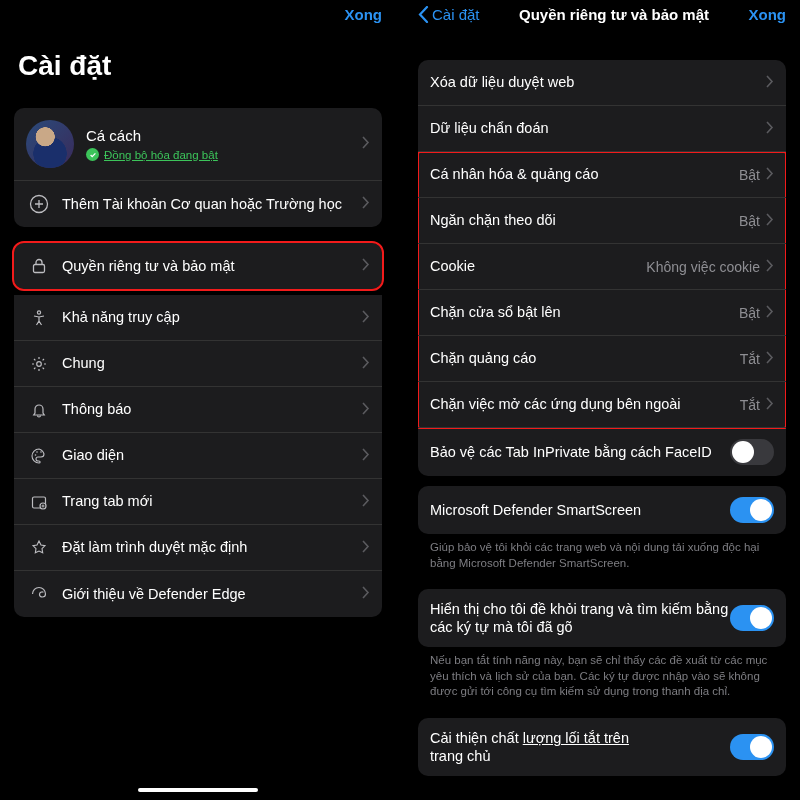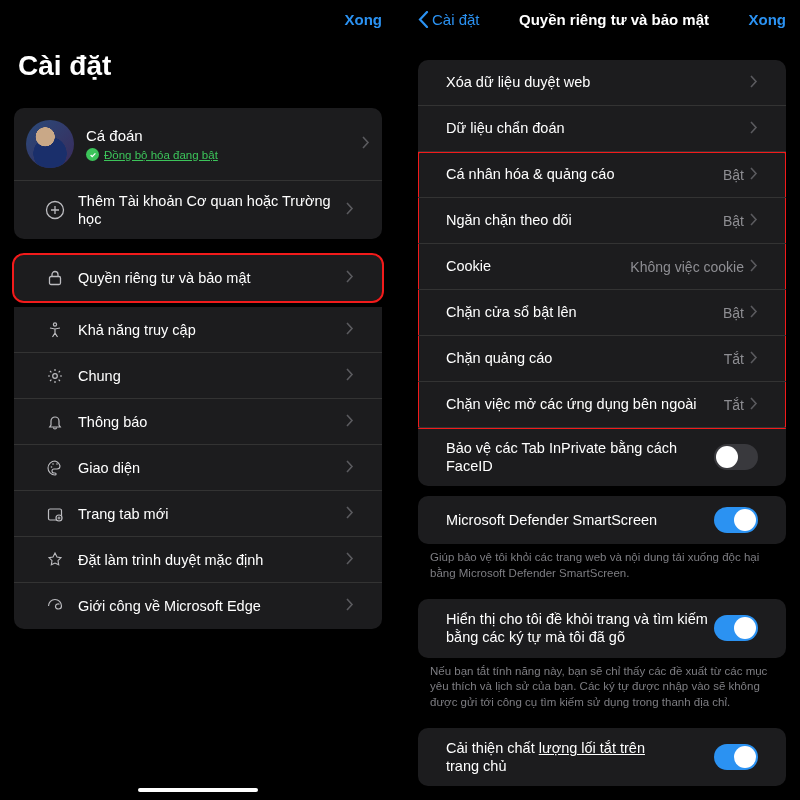--- a/index.html
+++ b/index.html
@@ -1,24 +1,24 @@
 <!DOCTYPE html>
 <html><head>
 <meta charset="utf-8">
 <style>
   * { box-sizing: border-box; margin: 0; padding: 0; font-family: -apple-system, BlinkMacSystemFont, "Segoe UI", sans-serif; }
   body { background: #000; width: 800px; height: 800px; display: flex; gap: 8px; padding: 0; }
   .screen { width: 396px; height: 800px; background: #000; display: flex; flex-direction: column; overflow: hidden; border-radius: 2px; }
-  .topbar { display: flex; align-items: flex-end; justify-content: space-between; padding: 0 14px 4px 14px; height: 32px; }
+  .topbar { display: flex; align-items: center; justify-content: space-between; padding: 0 14px 4px 14px; height: 32px; }
   .topbar .back { display: flex; align-items: center; color: #2b92f2; font-size: 15px; }
   .topbar .title { color: #fff; font-size: 15px; font-weight: 600; }
   .topbar .done { color: #2b92f2; font-size: 15px; font-weight: 600; }
   .header { color: #fff; font-size: 28px; font-weight: 700; padding: 18px 18px 16px 18px; }
   .section { margin: 10px 14px 0 14px; background: #1c1c1e; border-radius: 10px; overflow: hidden; }
-  .row { display: flex; align-items: center; padding: 11px 28px; border-bottom: 0.5px solid #333; position: relative; min-height: 46px; }
+  .row { display: flex; align-items: center; padding: 11px 12px; border-bottom: 0.5px solid #333; position: relative; min-height: 46px; }
   .row:last-child { border-bottom: none; }
   .row .icon { width: 26px; display: flex; justify-content: center; color: #bcbcc0; margin-right: 10px; flex-shrink: 0; }
   .row .label { color: #fff; font-size: 14.5px; flex: 1; line-height: 1.25; }
   .row .value { color: #8e8e93; font-size: 14px; margin-right: 6px; }
   .row .chev { color: #5a5a5e; flex-shrink: 0; }
   .avatar { width: 48px; height: 48px; border-radius: 50%; background: linear-gradient(135deg,#2a4a7a,#3a2a5a); margin-right: 12px; flex-shrink:0; overflow:hidden; position:relative;}
   .avatar::after{content:"";position:absolute;inset:0;background:radial-gradient(circle at 40% 35%, #c9a887 0 22%, transparent 23%), radial-gradient(circle at 50% 70%, #1a2f6b 0 40%, transparent 41%);}
   .account-row { padding: 12px 12px; }
   .account-text .name { color:#fff; font-size:15px; font-weight:500; margin-bottom:4px;}
   .account-text .sync { display:flex; align-items:center; color:#3cc45a; font-size:11.5px;text-decoration:underline;}
@@ -45,21 +45,21 @@
     <span></span>
       <span></span>
     <span class="done">Xong</span>
   </div>
   <div class="header">Cài đặt</div>
 
   <div class="section">
     <div class="row account-row">
       <div class="avatar"></div>
       <div class="account-text" style="flex:1">
-        <div class="name">Cá đoán</div>
+        <div class="name">Cá cách</div>
         <div class="sync">
           <span class="sync-dot">
               <svg viewBox="0 0 10 10">
                 <path d="M2 5l2 2 4-4" stroke="#fff" stroke-width="1.6" fill="none"></path>
               </svg>
             </span>
           <span>Đồng bộ hóa đang bật</span>
         </div>
       </div>
       <span class="chev"><svg width="8" height="13" viewBox="0 0 8 13">
@@ -169,21 +169,21 @@
       <span class="chev"><svg width="8" height="13" viewBox="0 0 8 13">
             <path d="M1 1l5 5.5L1 12" stroke="currentColor" stroke-width="1.6" fill="none"></path>
           </svg></span>
     </div>
     <div class="row">
       <span class="icon">
           <svg width="18" height="18" viewBox="0 0 18 18">
             <path d="M2.5 9a6.5 6.5 0 0113 0c0 2-1.5 3-3 3-2 0-3-1-3-2.5 0-2 2-3 4-2.3" stroke="currentColor" stroke-width="1.2" fill="none"></path>
           </svg>
         </span>
-      <span class="label">Giới công về Microsoft Edge</span>
+      <span class="label">Giới thiệu về Defender Edge</span>
       <span class="chev"><svg width="8" height="13" viewBox="0 0 8 13">
             <path d="M1 1l5 5.5L1 12" stroke="currentColor" stroke-width="1.6" fill="none"></path>
           </svg></span>
     </div>
   </div>
 
   <div style="flex:1"></div>
   <div class="home-indicator"></div>
 </div>
 

